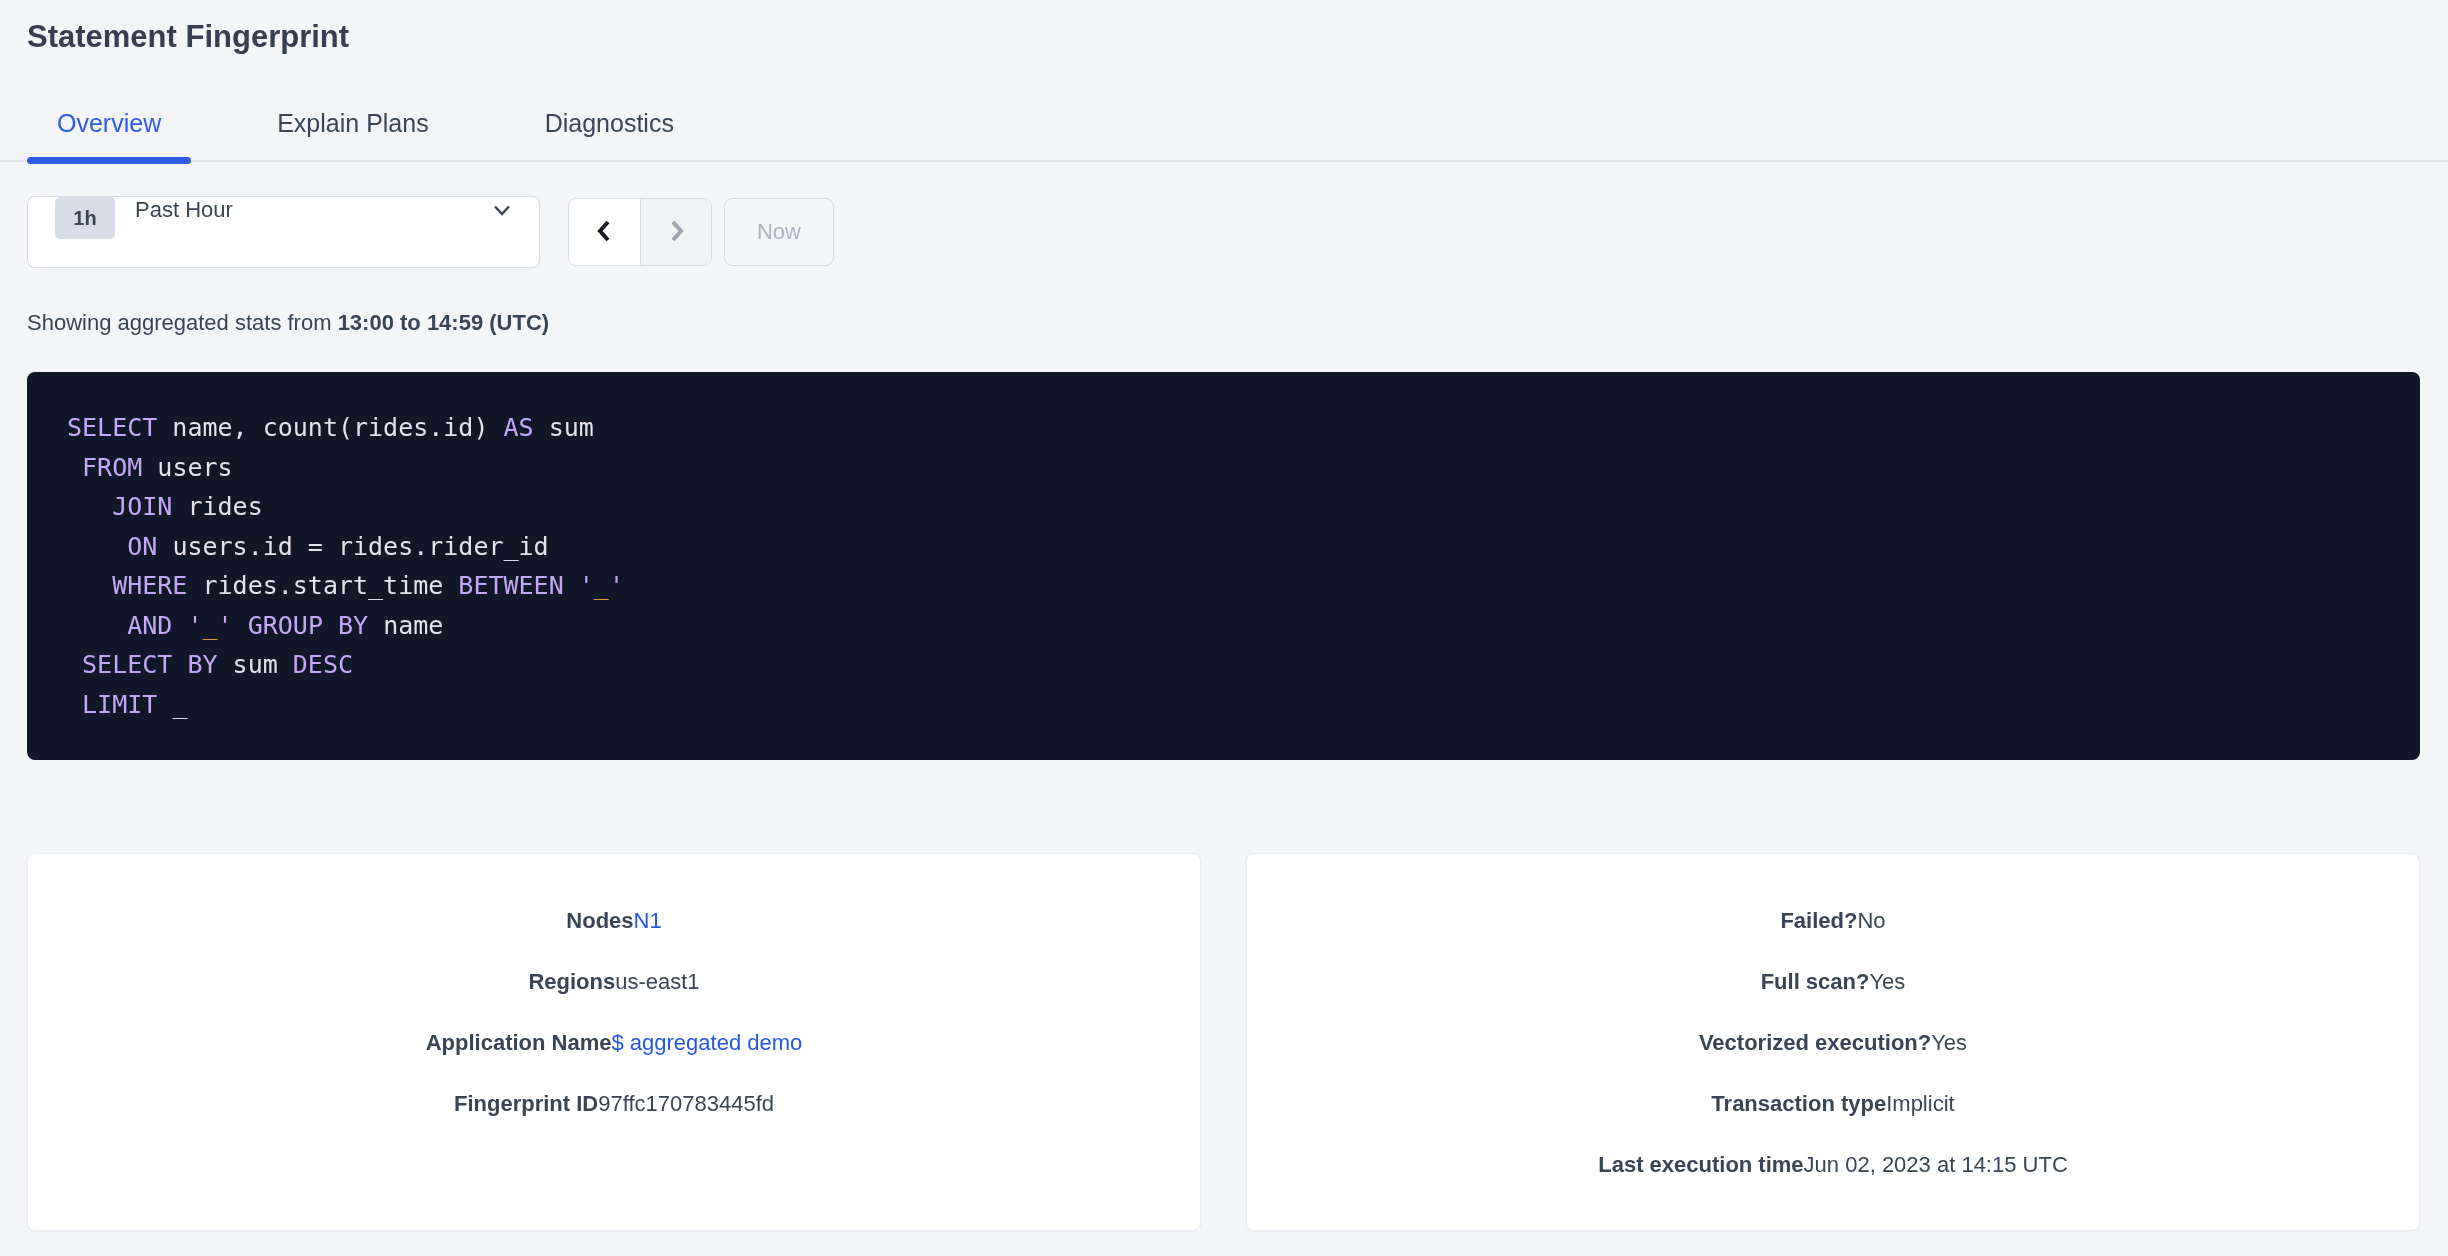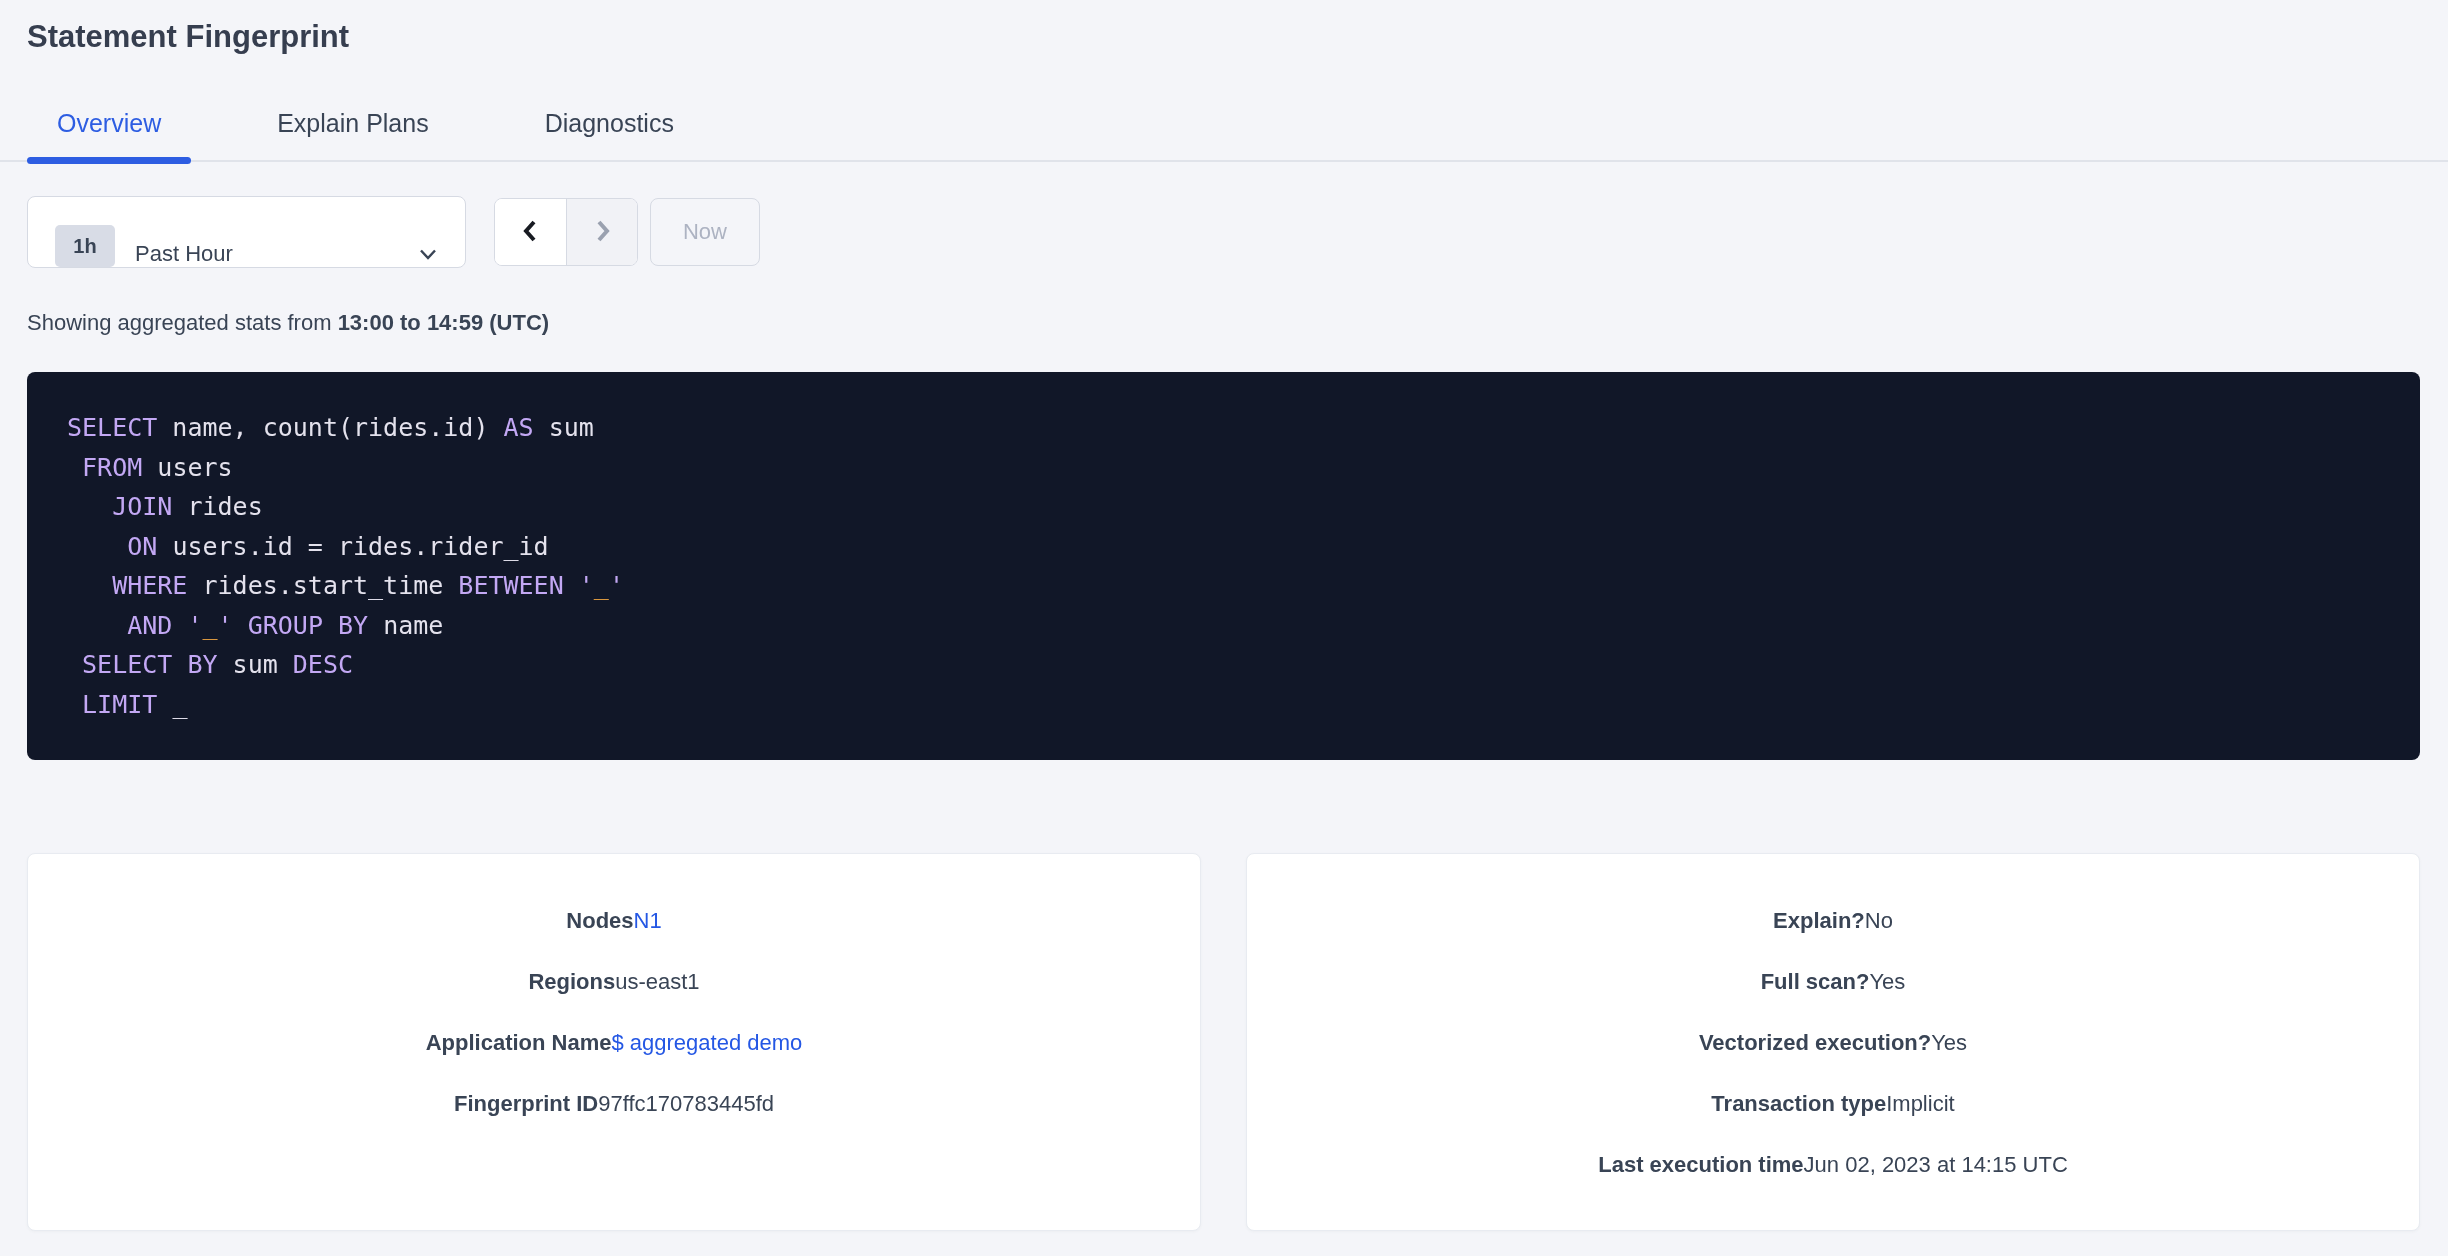--- a/index.html
+++ b/index.html
@@ -31,22 +31,22 @@
   }
   .tab.active{color:var(--accent);}
   .tab.active::after{
     content:"";position:absolute;left:0;right:0;bottom:-4px;height:7px;
     border-radius:4px;background:var(--accent);
   }
 
   
   .controls{display:flex;align-items:center;margin-top:34px;}
   .time-picker{
-    width:439px;height:72px;background:#fff;border:1px solid var(--border);
-    border-radius:8px;display:flex;align-items:flex-end;box-sizing:border-box;cursor:pointer;
+    width:513px;height:72px;background:#fff;border:1px solid var(--border);
+    border-radius:8px;display:flex;align-items:flex-start;box-sizing:border-box;cursor:pointer;
   }
   .tp-badge{
     margin-left:27px;width:60px;height:42px;background:var(--badge-bg);border-radius:5px;
     display:flex;align-items:center;justify-content:center;
     font-size:20px;font-weight:700;color:var(--text);
   }
   .tp-label{margin-left:20px;font-size:22px;color:var(--text);}
   .tp-chevron{margin-left:auto;margin-right:24px;display:flex;}
 
   .arrow-group{
@@ -166,21 +166,21 @@
           <span class="info-label">Application Name</span>
           <a class="info-value link">$ aggregated demo</a>
         </div>
         <div class="info-row">
           <span class="info-label">Fingerprint ID</span>
           <span class="info-value">97ffc170783445fd</span>
         </div>
       </div>
     <div class="card" id="card-1">
         <div class="info-row">
-          <span class="info-label">Explain?</span>
+          <span class="info-label">Failed?</span>
           <span class="info-value">No</span>
         </div>
         <div class="info-row">
           <span class="info-label">Full scan?</span>
           <span class="info-value">Yes</span>
         </div>
         <div class="info-row">
           <span class="info-label">Vectorized execution?</span>
           <span class="info-value">Yes</span>
         </div>

